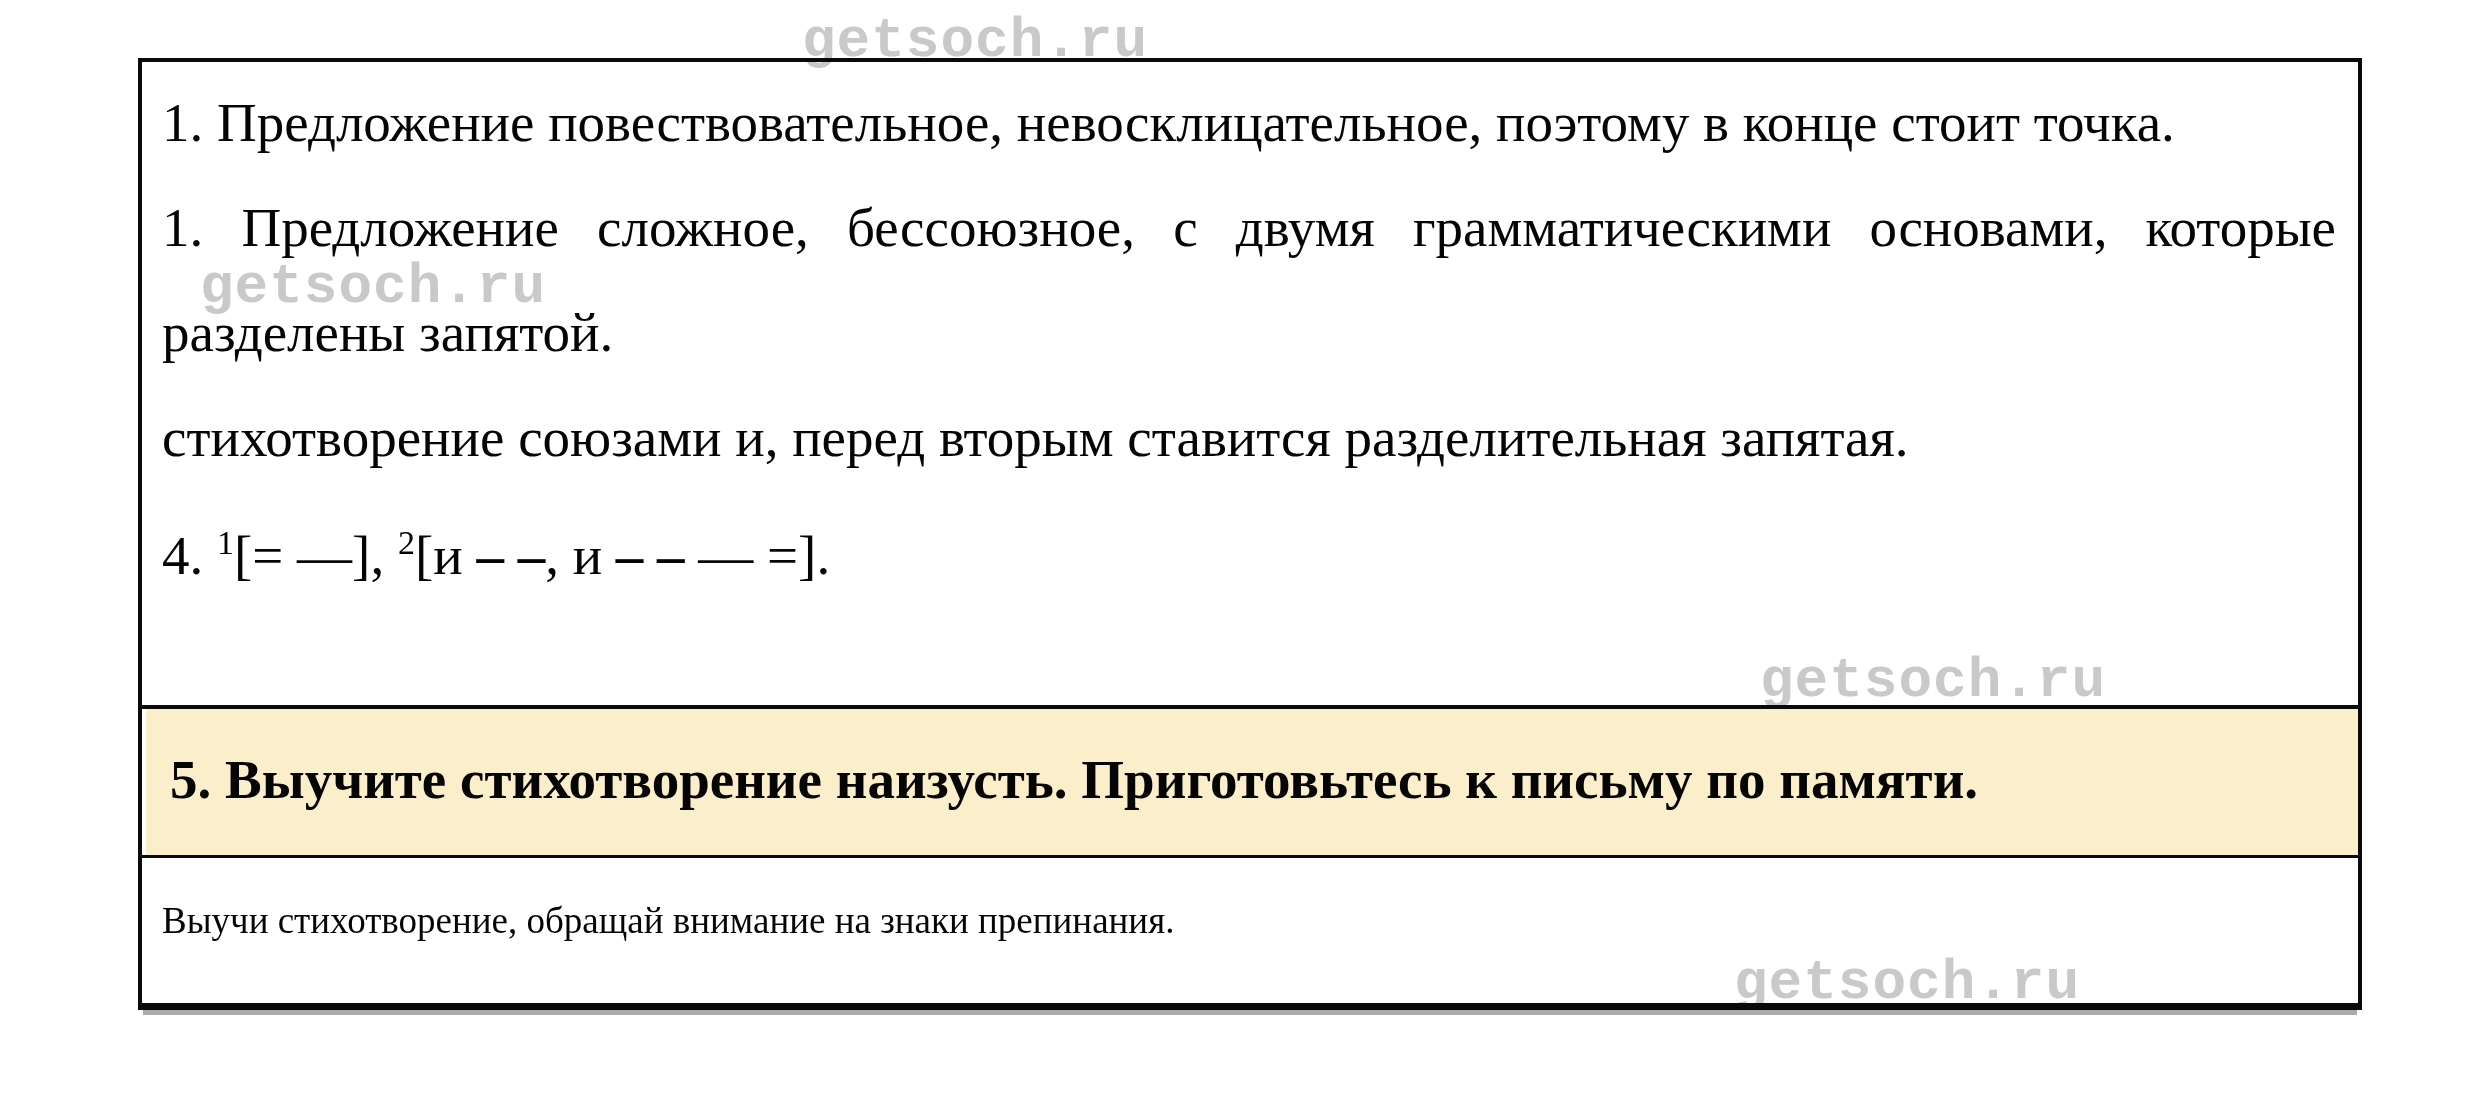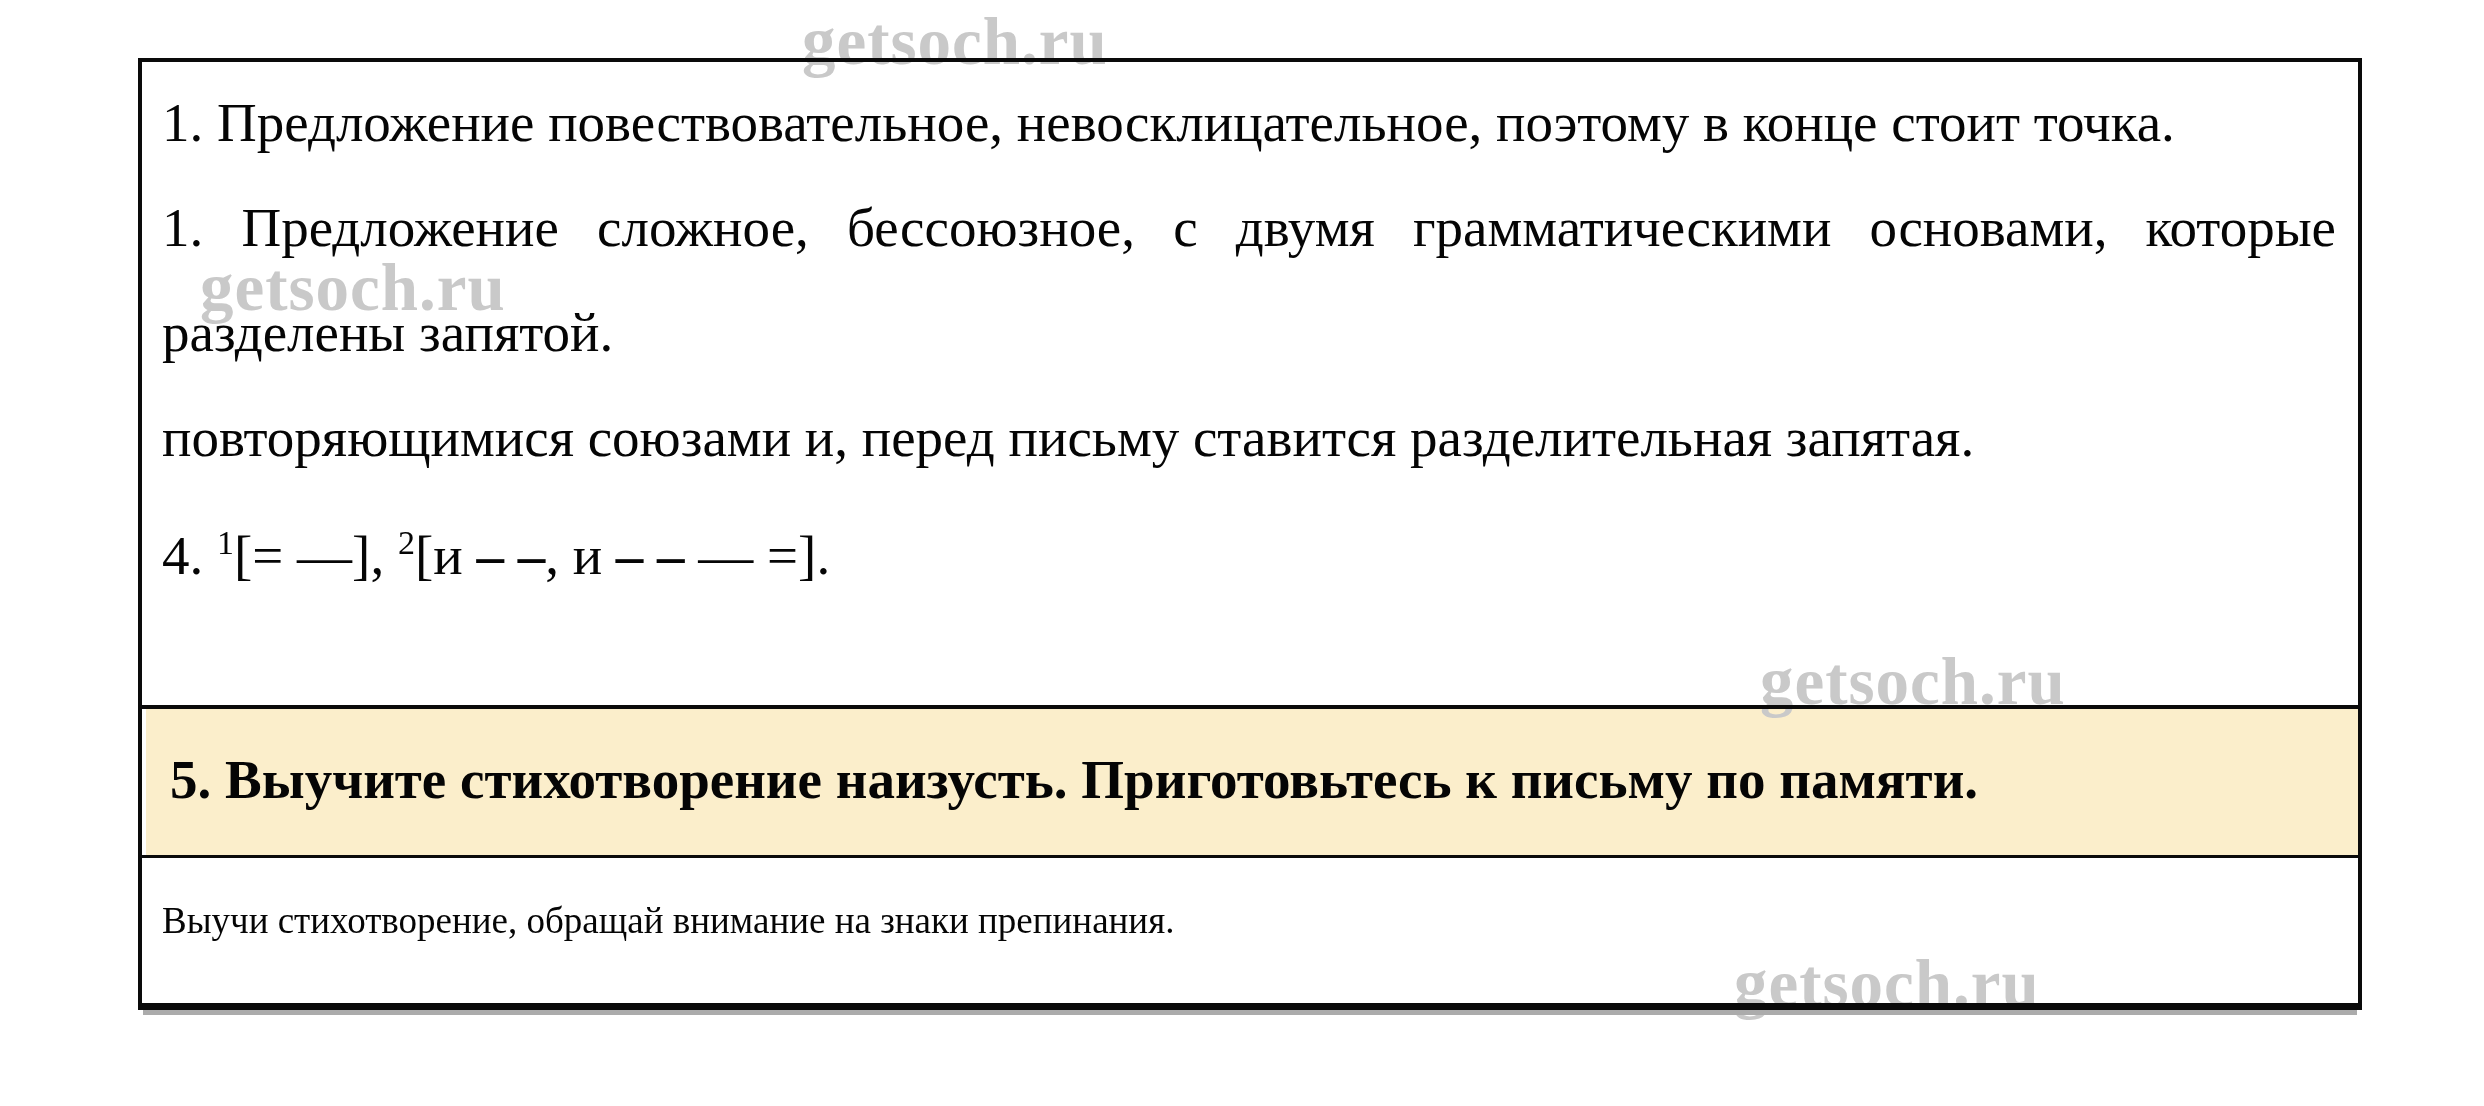--- a/index.html
+++ b/index.html
@@ -42,22 +42,22 @@
     box-sizing:border-box;z-index:4;pointer-events:none;
     border:4px solid #0a0a0a;border-bottom-width:7px;
     box-shadow:0 10px 0 -5px #ababab;
   }
   .hline{position:absolute;left:0;right:0;background:#0a0a0a;}
   .hline.l1{top:643px;height:4px;}
   .hline.l2{top:793px;height:3px;}
   
   .wm{
     position:absolute;z-index:2;
-    font-family:Liberation Serif, serif;
-    font-weight:bold;font-size:67px;line-height:70px;
+    font-family:Liberation Mono, monospace;
+    font-weight:bold;font-size:56px;line-height:70px;
     color:#c9c9c9;letter-spacing:1px;white-space:nowrap;
   }
   .wm-top{left:802px;top:6px;}
   .wm-left{left:200px;top:252px;}
   .wm-mid{left:1760px;top:646px;}
   .wm-bottom{left:1734px;top:948px;}
 </style>
 </head>
 <body>
 
@@ -65,21 +65,21 @@
 <div class="wm wm-left" style="color: rgb(201, 201, 201);">getsoch.ru</div>
 <div class="wm wm-mid" style="color: rgb(201, 201, 201);">getsoch.ru</div>
 <div class="wm wm-bottom" style="color: rgb(201, 201, 201);">getsoch.ru</div>
 
 <div class="doc">
 
   <div class="sec-main">
     <div class="ln">1. Предложение повествовательное, невосклицательное, поэтому в конце стоит точка.</div>
     <div class="ln force-justify">1. Предложение сложное, бессоюзное, с двумя грамматическими основами, которые</div>
     <div class="ln">разделены запятой.</div>
-    <div class="ln">повторяющимися союзами и, перед письму ставится разделительная запятая.</div>
+    <div class="ln">стихотворение союзами и, перед вторым ставится разделительная запятая.</div>
     <div class="ln">
       <span class="keep">4. </span><span class="sup">1</span><span class="keep">[= —], </span><span class="sup">2</span><span class="keep">[и </span><span class="bd keep">– –</span><span class="keep">, и </span><span class="bd keep">– –</span><span class="keep"> — =].</span>
     </div>
   </div>
 
   <div class="sec-task" style="background: rgb(251, 238, 203); margin-left: 8px;">
     <p class="ln">5. Выучите стихотворение наизусть. Приготовьтесь к письму по памяти.</p>
   </div>
 
   <div class="sec-ans">

